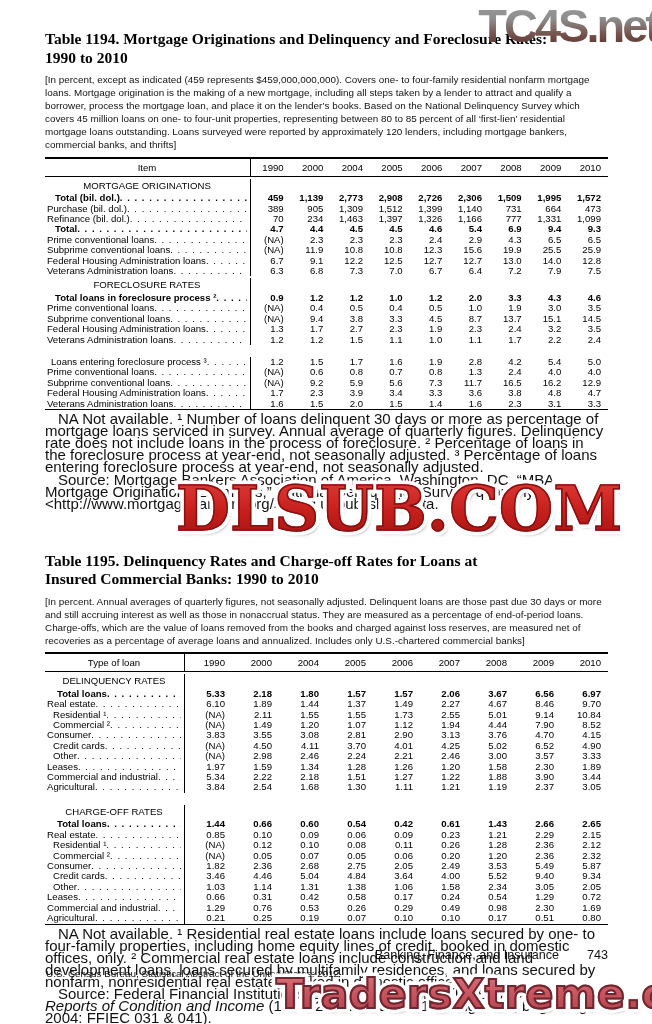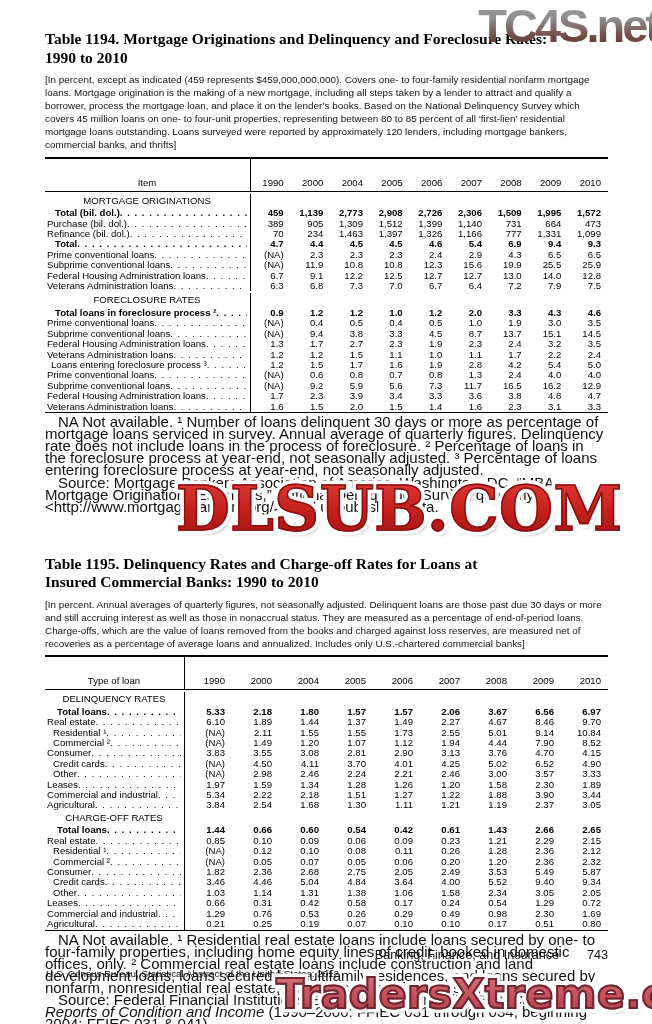--- a/index.html
+++ b/index.html
@@ -10,29 +10,29 @@
   h1.tbl-title{margin:0 0 6px 0;font-family:"Liberation Serif",serif;
     font-weight:bold;font-size:15.5px;line-height:18.5px;color:#000;}
   .intro{margin:0 0 5px 0;font-size:9.9px;line-height:13.1px;color:#111;}
 
   
   .tbl{border-top:2px solid #000;border-bottom:1.5px solid #000;font-size:9.6px;color:#000;}
   .trow{display:grid;}
   .t1 .trow{grid-template-columns:206px repeat(9,1fr);}
   .t2 .trow{grid-template-columns:140px repeat(9,1fr);}
   .trow.head{border-bottom:1px solid #000;}
-  .trow.head .lblcell,.trow.head .num{padding-top:18px;padding-bottom:3px;line-height:11px;}
+  .trow.head .lblcell,.trow.head .num{padding-top:3px;padding-bottom:3px;line-height:11px;}
   .lblcell{border-right:1px solid #000;display:flex;align-items:baseline;
     padding:0 3px 0 2px;line-height:10.4px;overflow:hidden;white-space:nowrap;}
   .lblcell.center{display:block;text-align:center;white-space:nowrap;}
   .num{text-align:right;padding-right:7px;line-height:10.4px;white-space:nowrap;}
   .trow.section{margin-top:2px;}
   .trow.section .lblcell{padding-top:2px;padding-bottom:2px;line-height:10.6px;}
   .trow.bold{font-weight:bold;}
-  .trow.gap{margin-top:0;}
+  .trow.gap{margin-top:12px;}
   .dots{flex:1;overflow:hidden;}
   .dots::after{content:" . . . . . . . . . . . . . . . . . . . . . . . . . . . . . . . . . . . . . . . . .";letter-spacing:1px;}
 
   .fnote{margin:3px 0 0 0;font-size:15px;line-height:12.1px;text-indent:13px;color:#111;}
   .fnote.src{margin-top:0;}
 
   .block-1195{margin-top:42px;}
 
   
   .wm{position:absolute;z-index:3;white-space:nowrap;}

